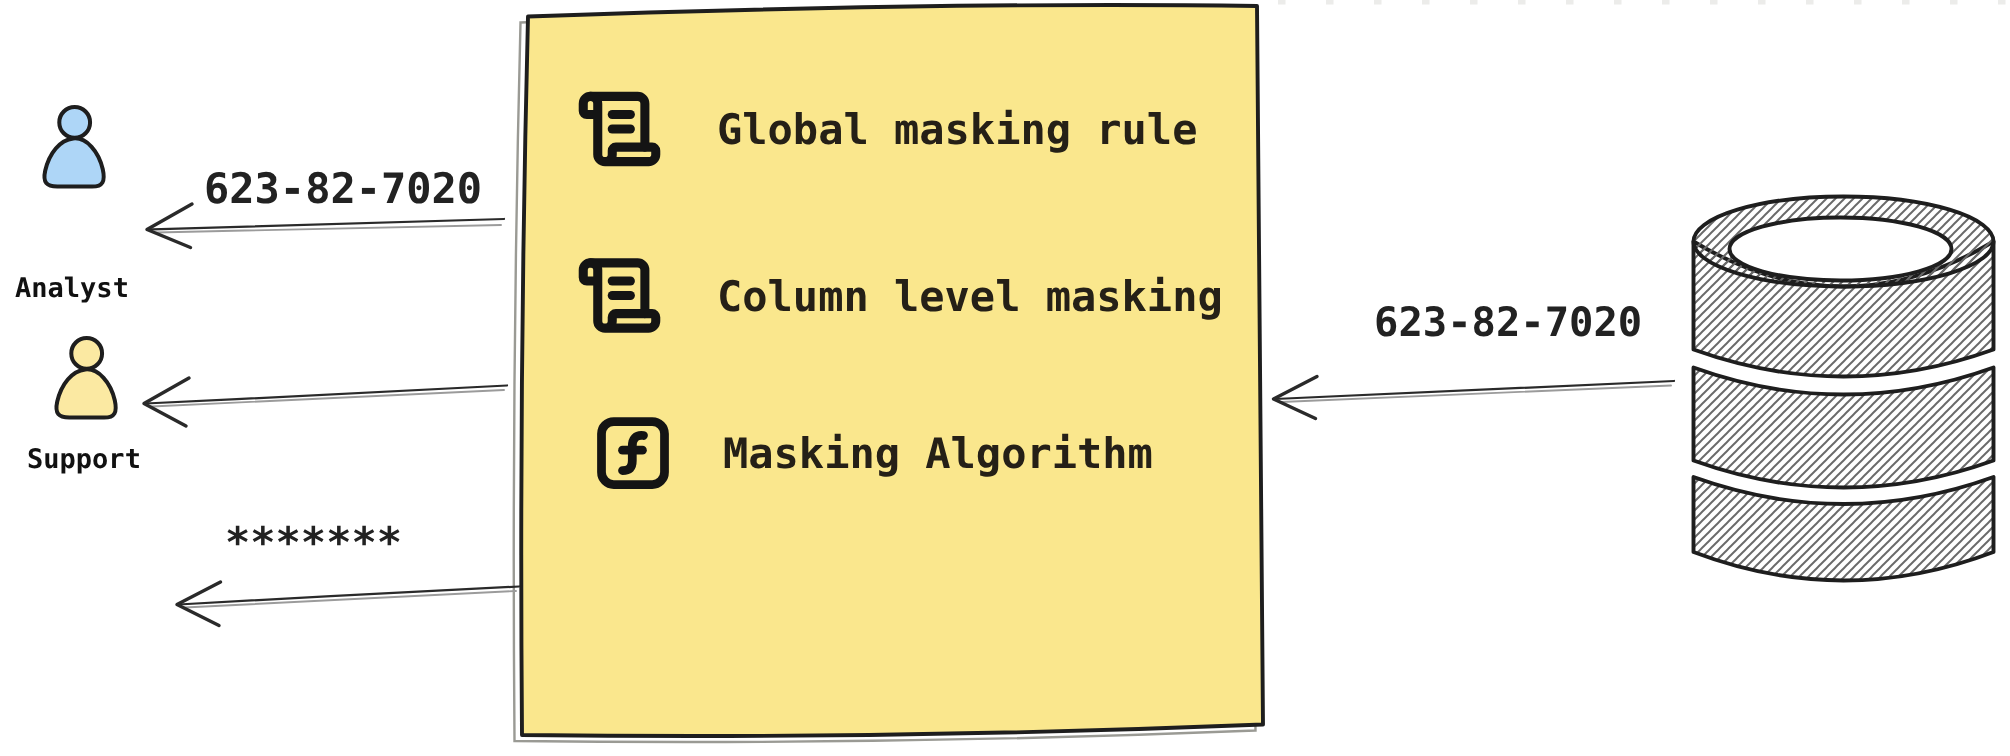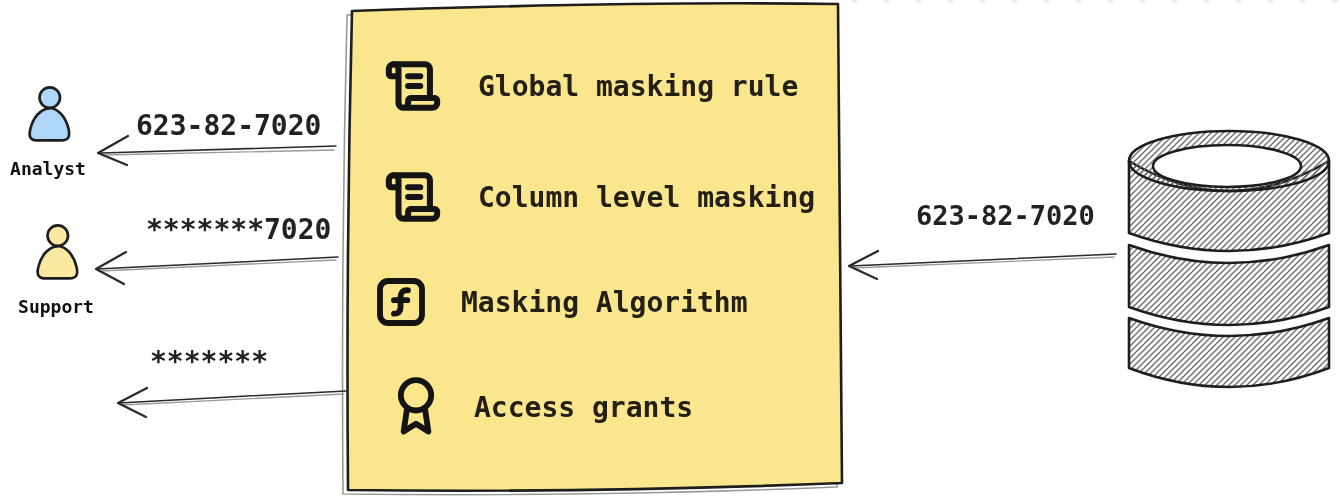--- a/index.html
+++ b/index.html
@@ -88,40 +88,39 @@
       <ellipse cx="1229" cy="161" rx="100" ry="30" fill="url(#hatch)"></ellipse>
 
       <ellipse cx="1227" cy="166" rx="74" ry="21" fill="#ffffff"></ellipse>
 
       <path d="M1129,245 Q1229,281 1329,245 L1329,307 Q1229,343 1129,307 Z" fill="url(#hatch)"></path>
 
       <path d="M1129,318 Q1229,354 1329,318 L1329,368 Q1229,406 1129,368 Z" fill="url(#hatch)"></path>
     </g>
   </svg>
 
-  <div class="persona" style="left:0px;top:86px;width:96px;">
+  <div class="persona" style="left:0px;top:70px;width:96px;gap:40px;">
     <svg width="54" height="66" viewBox="0 0 60 74">
       <circle cx="32" cy="13" r="11.5" stroke="#1e1e1e" stroke-width="3" fill="#AED6F7"></circle>
       <path d="M31 25 C 21 26 13 36 10 49 C 8 58 11 61 19 61 L 45 61 C 53 61 55 57 53 48 C 50 35 41 24 31 25 Z" stroke="#1e1e1e" stroke-width="3" stroke-linejoin="round" fill="#AED6F7"></path>
     </svg>
     <div class="persona-label">Analyst</div>
   </div>
 
   <div class="persona" style="left:8px;top:224px;width:96px;">
     <svg width="54" height="66" viewBox="0 0 60 74">
       <circle cx="32" cy="13" r="11.5" stroke="#1e1e1e" stroke-width="3" fill="#FBE9A2"></circle>
       <path d="M31 25 C 21 26 13 36 10 49 C 8 58 11 61 19 61 L 45 61 C 53 61 55 57 53 48 C 50 35 41 24 31 25 Z" stroke="#1e1e1e" stroke-width="3" stroke-linejoin="round" fill="#FBE9A2"></path>
     </svg>
     <div class="persona-label">Support</div>
   </div>
 
 
   <div class="masked-value" style="left:136px;top:111px;">623-82-7020</div>
 
-  <div class="masked-value" style="left:146px;top:215px;">*******7020</div>
 
   <div class="masked-value" style="left:150px;top:347px;">*******</div>
 
   <div class="db-value" style="left:916px;top:201px;">623-82-7020</div>
 
   <div class="box-row" style="left:384px;top:56px;">
     <svg class="row-icon" width="58" height="60" viewBox="0 0 24 24" fill="none" stroke="currentColor" stroke-width="2.5" stroke-linecap="round" stroke-linejoin="round">
       <path d="M19 17V5a2 2 0 0 0-2-2H4"></path>
       <path d="M8 21h12a2 2 0 0 0 2-2v-1a1 1 0 0 0-1-1H11a1 1 0 0 0-1 1v1a2 2 0 1 1-4 0V5a2 2 0 1 0-4 0v2a1 1 0 0 0 1 1h3"></path>
       <path d="M15 8h-5"></path>
@@ -133,30 +132,23 @@
   <div class="box-row" style="left:384px;top:167px;">
     <svg class="row-icon" width="58" height="60" viewBox="0 0 24 24" fill="none" stroke="currentColor" stroke-width="2.5" stroke-linecap="round" stroke-linejoin="round">
       <path d="M19 17V5a2 2 0 0 0-2-2H4"></path>
       <path d="M8 21h12a2 2 0 0 0 2-2v-1a1 1 0 0 0-1-1H11a1 1 0 0 0-1 1v1a2 2 0 1 1-4 0V5a2 2 0 1 0-4 0v2a1 1 0 0 0 1 1h3"></path>
       <path d="M15 8h-5"></path>
         <path d="M15 12h-5"></path>
     </svg>
     <span class="row-label">Column level masking</span>
   </div>
 
-  <div class="box-row" style="left:373px;top:274px;text-align:center;">
+  <div class="box-row" style="left:394px;top:274px;text-align:center;">
     <svg class="row-icon" width="56" height="56" viewBox="0 0 24 24" fill="none" stroke="currentColor" stroke-width="2.5" stroke-linecap="round" stroke-linejoin="round">
       <rect width="18" height="18" x="3" y="3" rx="3.5"></rect>
       <path d="M9 17c2 0 2.8-1 2.8-2.8V10c0-2 1-3.3 3.2-3"></path>
       <path d="M9 11.2h5.7"></path>
     </svg>
     <span class="row-label" style="margin-left:32px;">Masking Algorithm</span>
   </div>
 
-  <div class="box-row" style="left:388px;top:374px;">
-    <svg class="row-icon" width="56" height="66" viewBox="0 0 24 28" fill="none" stroke="currentColor" stroke-width="2.5" stroke-linecap="round" stroke-linejoin="round">
-      <circle cx="12" cy="9" r="6.5"></circle>
-      <path d="M15.8 14.4 L17.3 24.5 L12 21.2 L6.7 24.5 L8.2 14.4"></path>
-    </svg>
-    <span class="row-label" style="margin-left:30px;">Access grants</span>
-  </div>
 
 </div>
 
 </body></html>

